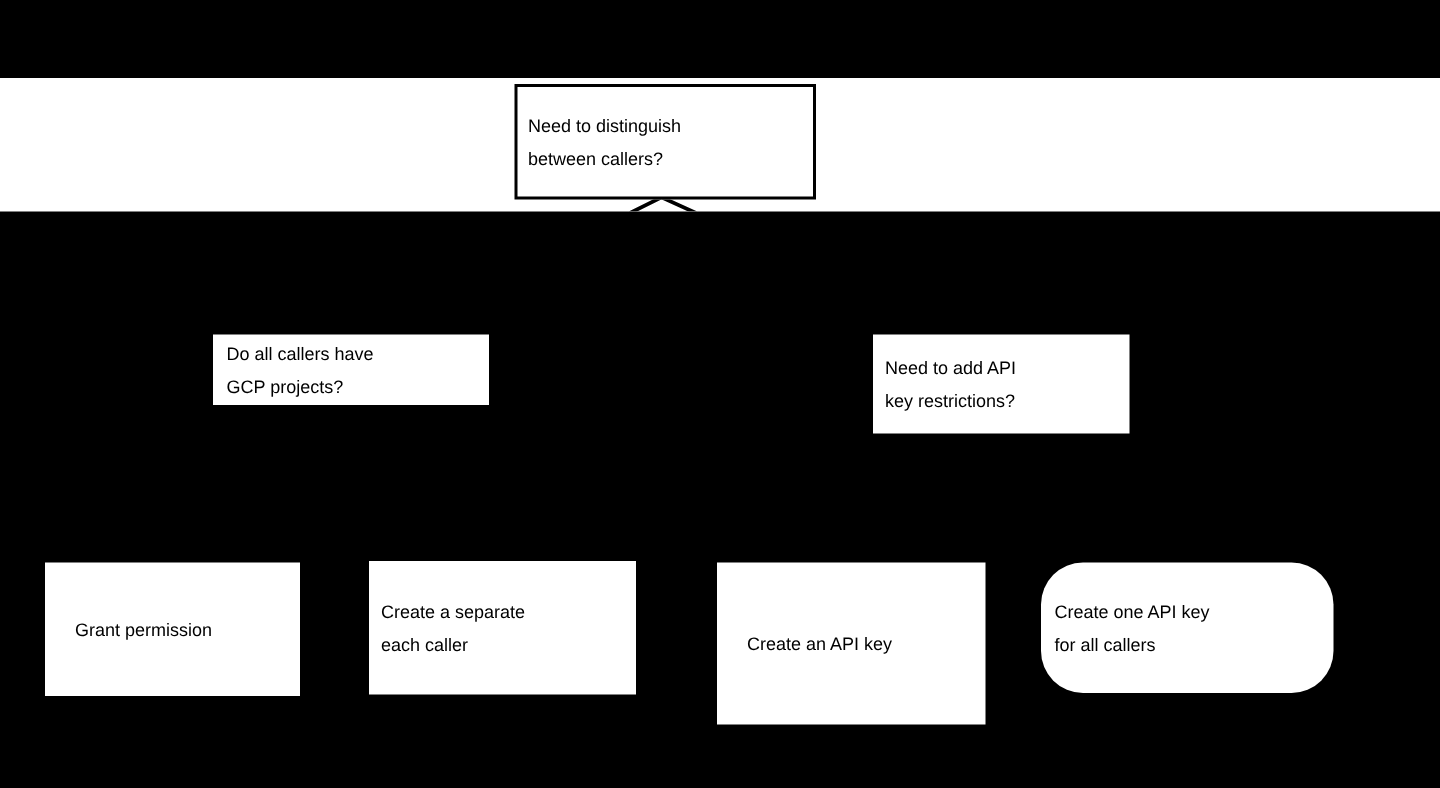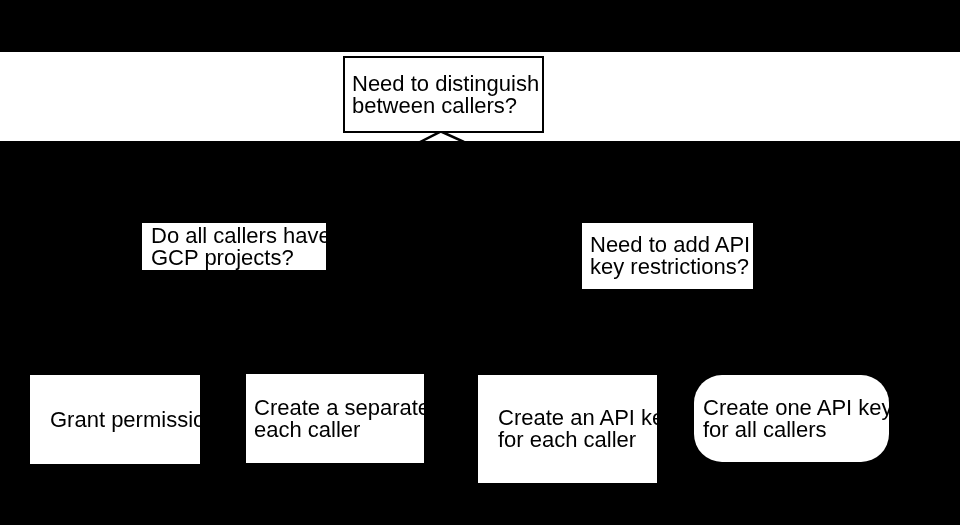--- a/index.html
+++ b/index.html
@@ -30,21 +30,21 @@
     left: 0;
     top: 0;
   }
   .node {
     position: absolute;
     background: var(--box, #ffffff);
     display: flex;
     flex-direction: column;
     justify-content: center;
     align-items: flex-start;
-    font-size: 22px;
+    font-size: 12px;
     line-height: 22px;
     box-sizing: border-box;
     padding-left: 8px;
     padding-right: 4px;
   }
   .node .line {
     white-space: nowrap;
   }
   #node-root {
     left: 343px;
@@ -126,21 +126,20 @@
     <div class="line">Grant permission</div>
   </div>
 
   <div class="node" id="node-leaf-project">
     <div class="line">Create a separate</div>
     <div class="line">each caller</div>
   </div>
 
   <div class="node" id="node-leaf-key-each">
     <div class="line">Create an API key</div>
-    <div class="line">for each caller</div>
   </div>
 
   <div class="node" id="node-leaf-key-all">
     <div class="line">Create one API key</div>
     <div class="line">for all callers</div>
   </div>
 
 </div>
 
 </body></html>

